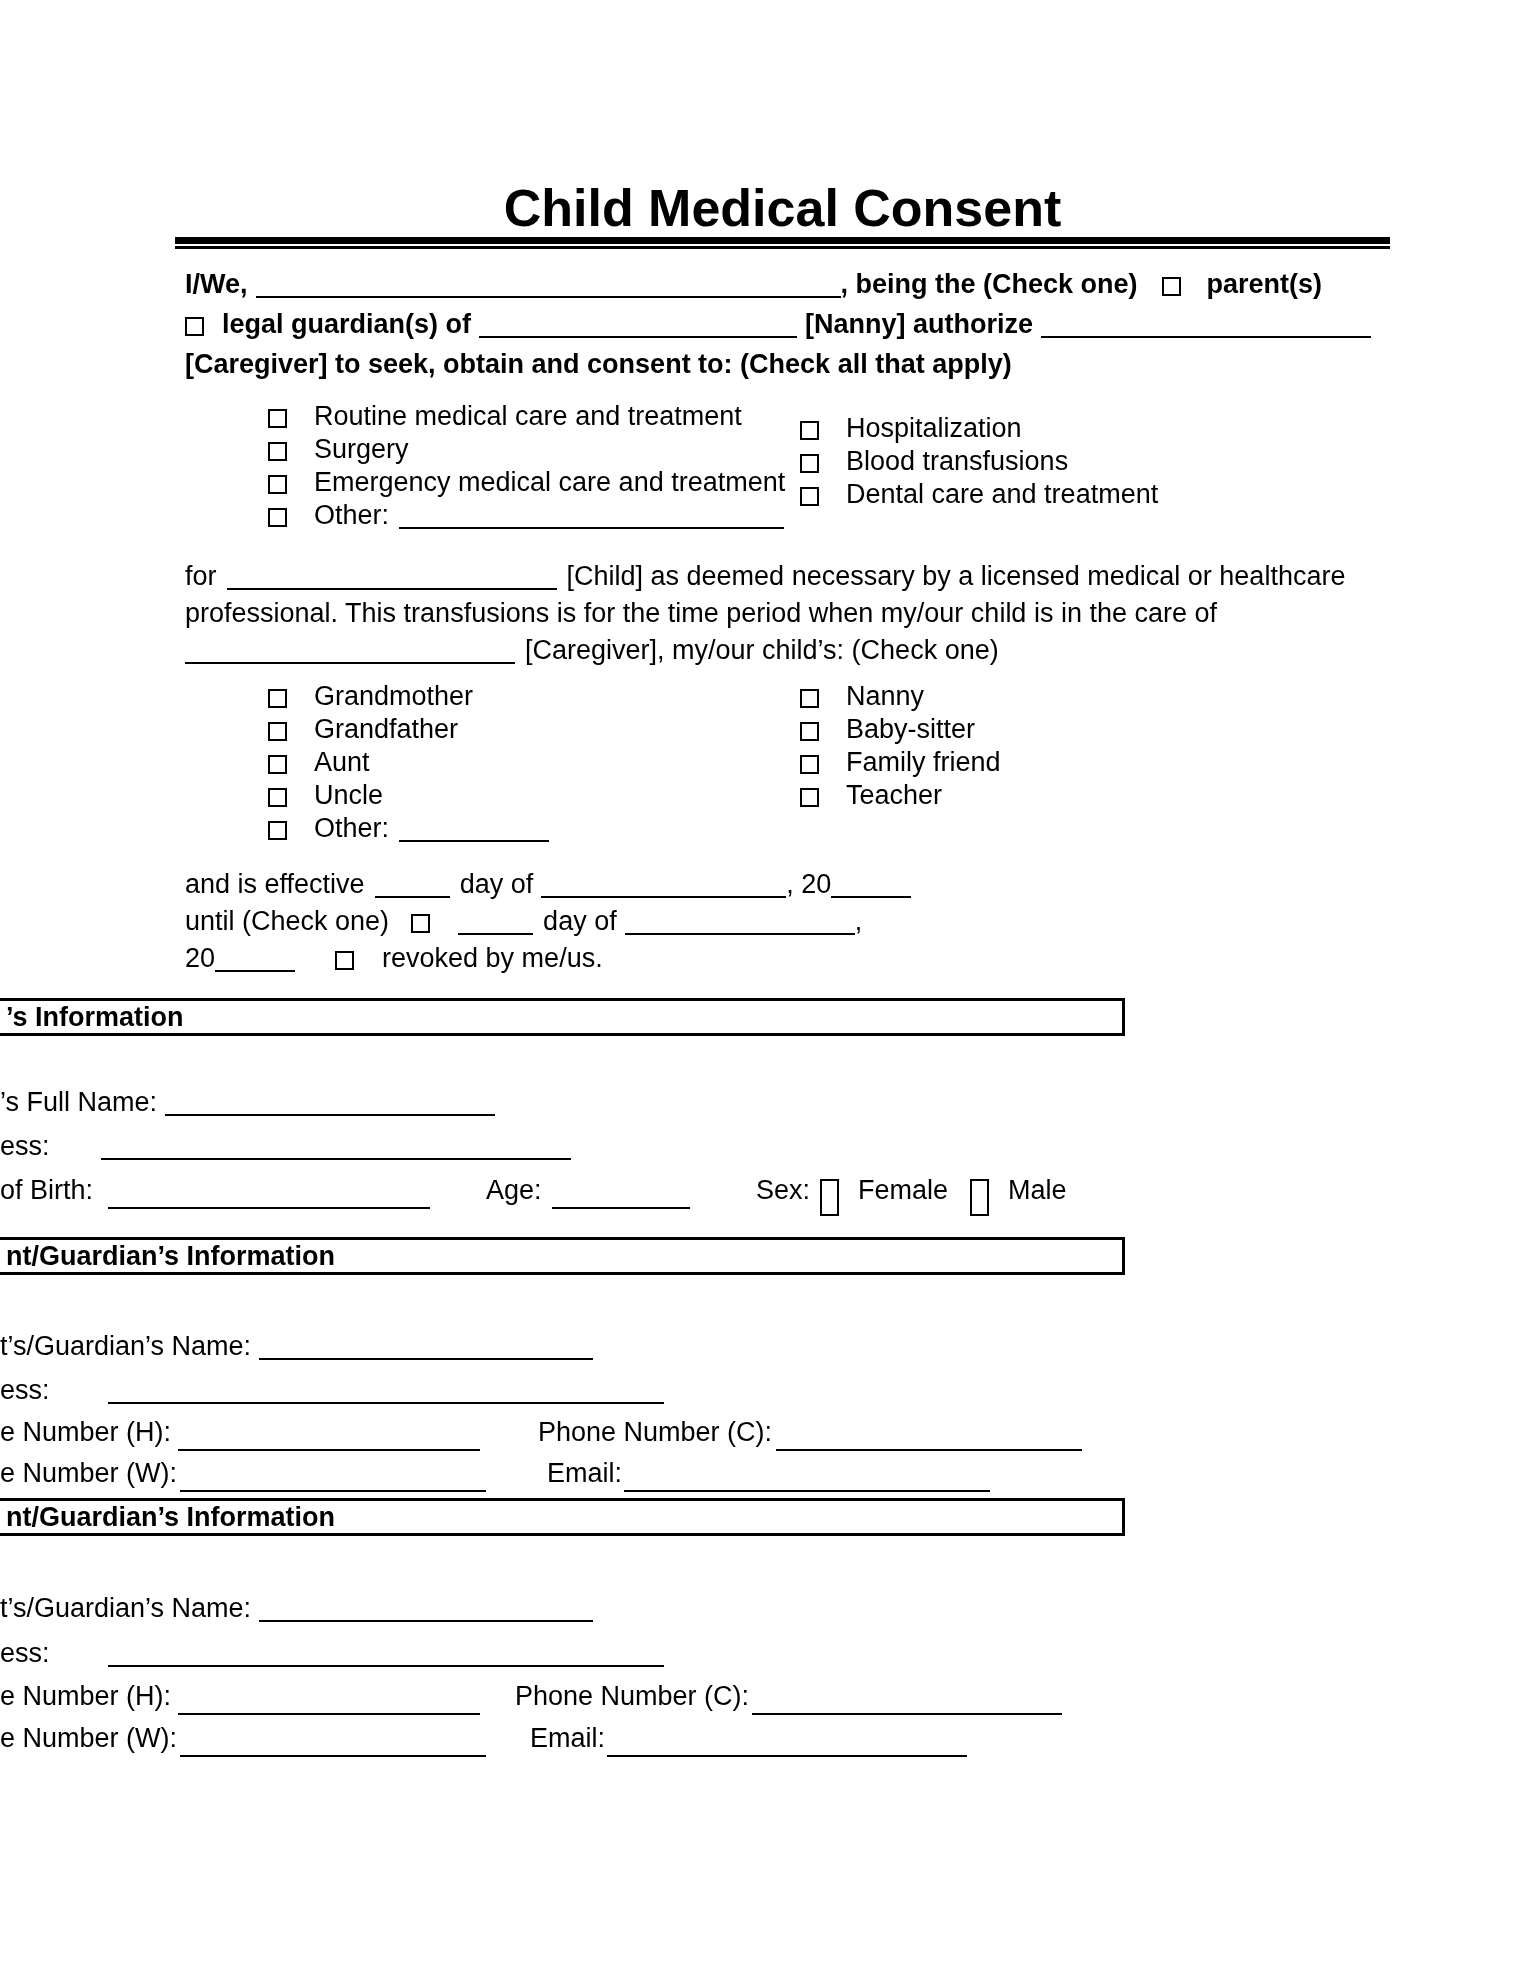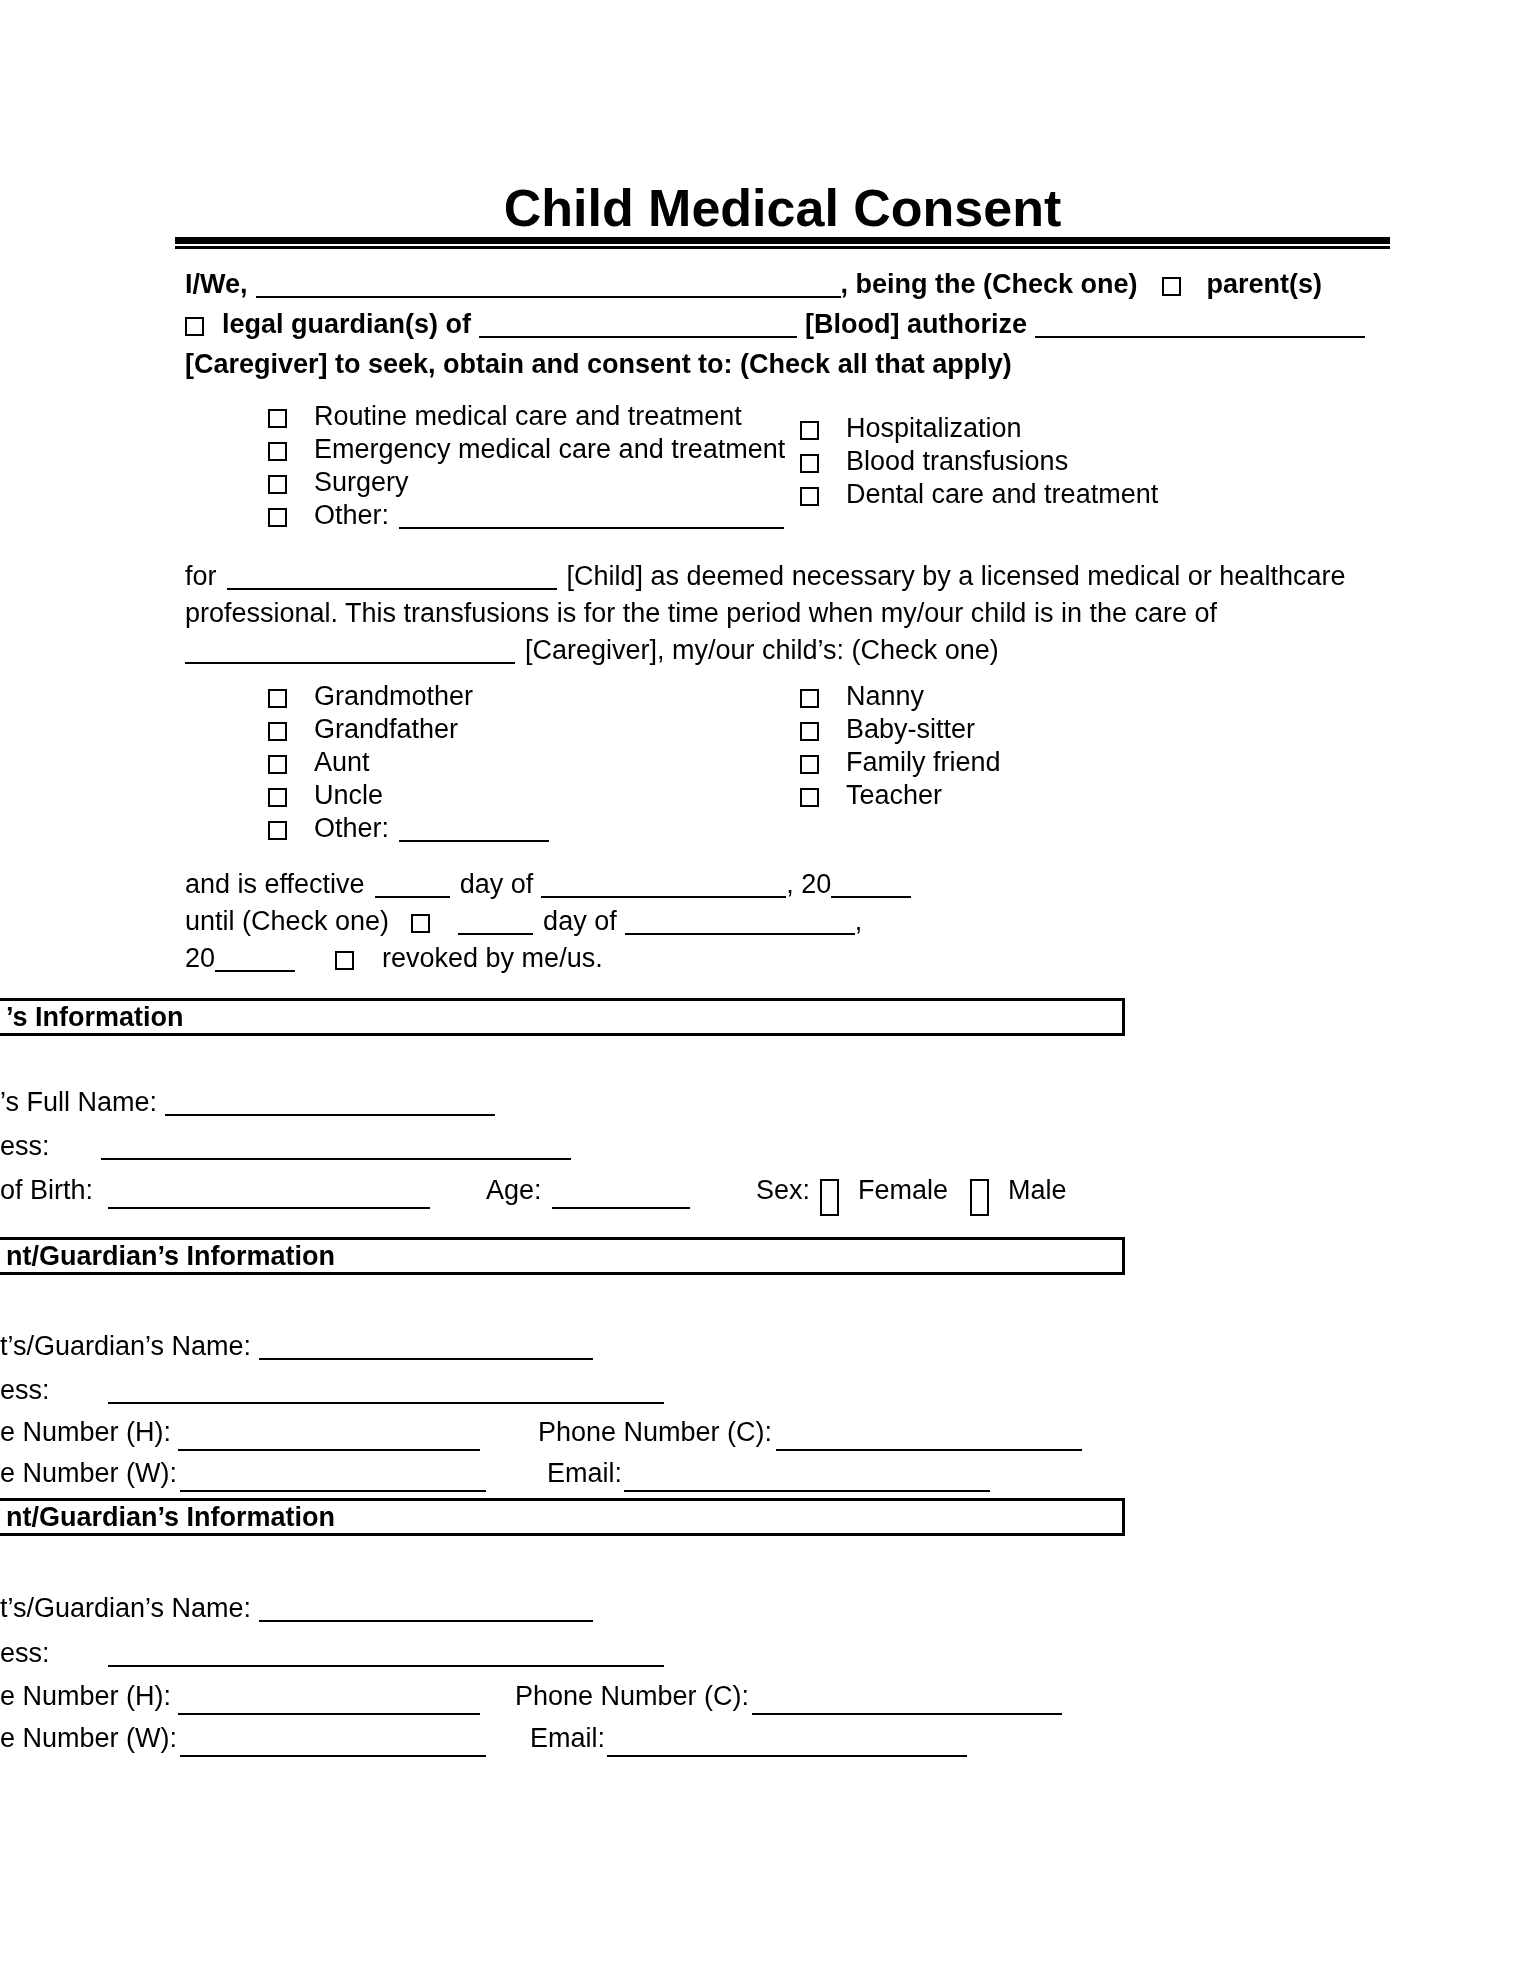--- a/index.html
+++ b/index.html
@@ -43,28 +43,28 @@
 </head>
 <body>
 
 <div>
 
   <div class="abs title">Child Medical Consent</div>
   <div class="abs title-rule"></div>
 
   <div class="abs t para" style="left:185px; top:264px;">
     <div><span>I/We,</span><span class="bl" style="width:585px; margin-left:8px;"></span><span>, being the (Check one)</span><span class="cb" style="margin-left:24px; margin-right:26px;"></span><span>parent(s)</span></div>
-    <div><span class="cb" style="margin-right:18px;"></span><span>legal guardian(s) of</span><span class="bl" style="width:318px; margin-left:8px; margin-right:8px;"></span><span>[Blood] authorize</span><span class="bl" style="width:330px; margin-left:8px;"></span></div>
+    <div><span class="cb" style="margin-right:18px;"></span><span>legal guardian(s) of</span><span class="bl" style="width:318px; margin-left:8px; margin-right:8px;"></span><span>[Nanny] authorize</span><span class="bl" style="width:330px; margin-left:8px;"></span></div>
     <div><span>[Caregiver] to seek, obtain and consent to: (Check all that apply)</span></div>
   </div>
 
   <div class="abs optcol" style="left:268px; top:400px;">
     <div class="opt"><span class="cb"></span><span>Routine medical care and treatment</span></div>
+    <div class="opt"><span class="cb"></span><span>Surgery</span></div>
     <div class="opt"><span class="cb"></span><span>Emergency medical care and treatment</span></div>
-    <div class="opt"><span class="cb"></span><span>Surgery</span></div>
     <div class="opt"><span class="cb"></span><span>Other:</span><span class="bl" style="width:385px; margin-left:10px;"></span></div>
   </div>
 
   <div class="abs optcol" style="left:800px; top:412px;">
     <div class="opt"><span class="cb"></span><span>Hospitalization</span></div>
     <div class="opt"><span class="cb"></span><span>Blood transfusions</span></div>
     <div class="opt"><span class="cb"></span><span>Dental care and treatment</span></div>
   </div>
 
   <div class="abs t para2" style="left:185px; top:558px;">

